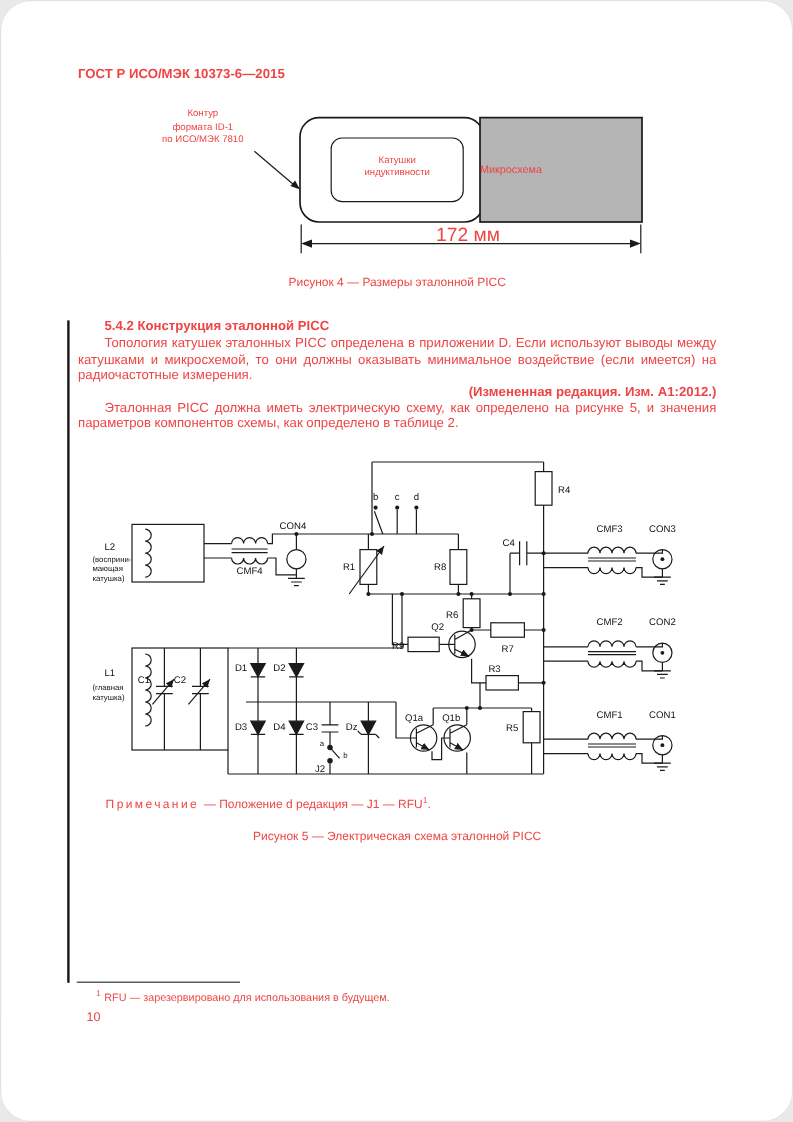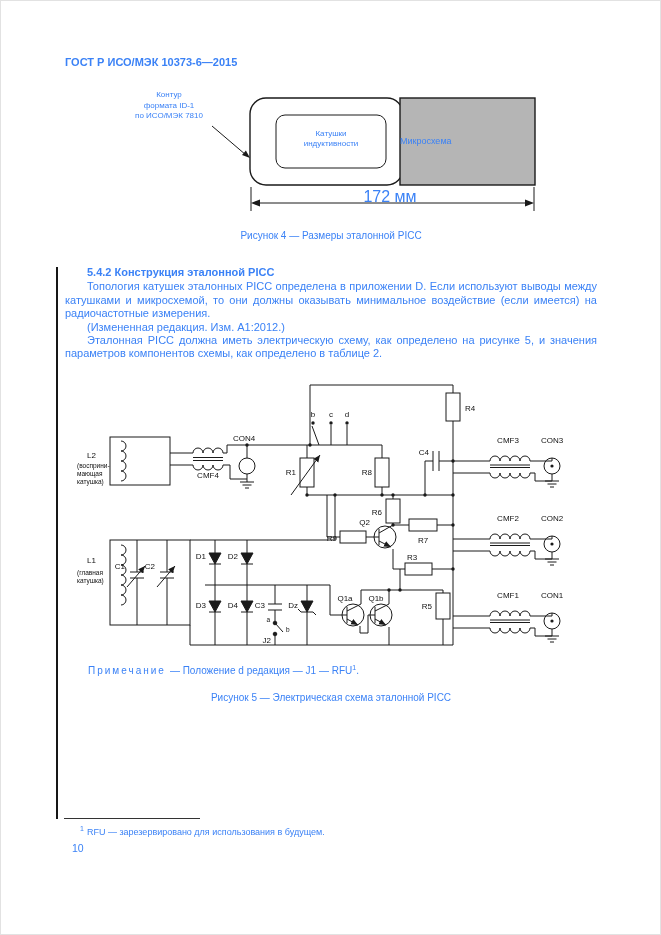--- a/index.html
+++ b/index.html
@@ -1,32 +1,33 @@
 <!DOCTYPE html>
 <html><head>
 <meta charset="utf-8">
 <style>
   html,body{margin:0;padding:0;background:#e9e9e9;}
   .page{
     position:relative;width:661px;height:935px;background:#ffffff;
-    font-family:"Liberation Sans", sans-serif;color:#3b82f6;overflow:hidden;
+    font-family:"Liberation Sans", sans-serif;color:#ef4444;overflow:hidden;
     box-shadow:inset 0 0 0 1px #e2e2e2;
+    border-radius:25px;
   }
   .abs{position:absolute;}
   .hdr{left:65px;top:56px;font-size:11px;font-weight:bold;}
   .callout{left:116px;top:90px;width:106px;font-size:8px;line-height:10.5px;text-align:center;white-space:pre-line;}
   .coils{left:278px;top:129px;width:106px;font-size:8px;line-height:10px;text-align:center;white-space:pre-line;}
   .chip{left:400px;top:136px;width:135px;font-size:9px;text-align:left;}
   .dim{left:290px;top:188px;width:200px;font-size:16px;text-align:center;}
   .cap4{left:65px;top:230px;width:532px;font-size:10px;text-align:center;}
   .changebar{left:56px;top:267px;width:2px;height:552px;background:#161616;}
   .body-text{left:65px;top:266px;width:532px;font-size:11px;line-height:13.4px;}
   .body-text .h{font-weight:bold;padding-left:22px;margin-bottom:1px;}
   .body-text p{margin:0;text-align:justify;text-indent:22px;}
-  .body-text p.b{font-weight:normal;text-align:left;}
+  .body-text p.b{font-weight:bold;text-align:right;}
   .schematic{left:75px;top:375px;}
   .note{left:88px;top:664px;width:500px;font-size:10px;}
   .note .spaced{letter-spacing:2px;margin-right:4px;}
   .note sup{font-size:7px;}
   .cap5{left:65px;top:692px;width:532px;font-size:10px;text-align:center;}
   .amend2{left:88px;top:727px;font-size:11px;font-weight:bold;}
   .fn-rule{left:64px;top:818px;width:136px;height:1px;background:#333;}
   .fn{left:80px;top:825px;font-size:9px;}
   .fn sup{font-size:7px;margin-right:3px;}
   .pageno{left:72px;top:842px;font-size:10.5px;}

